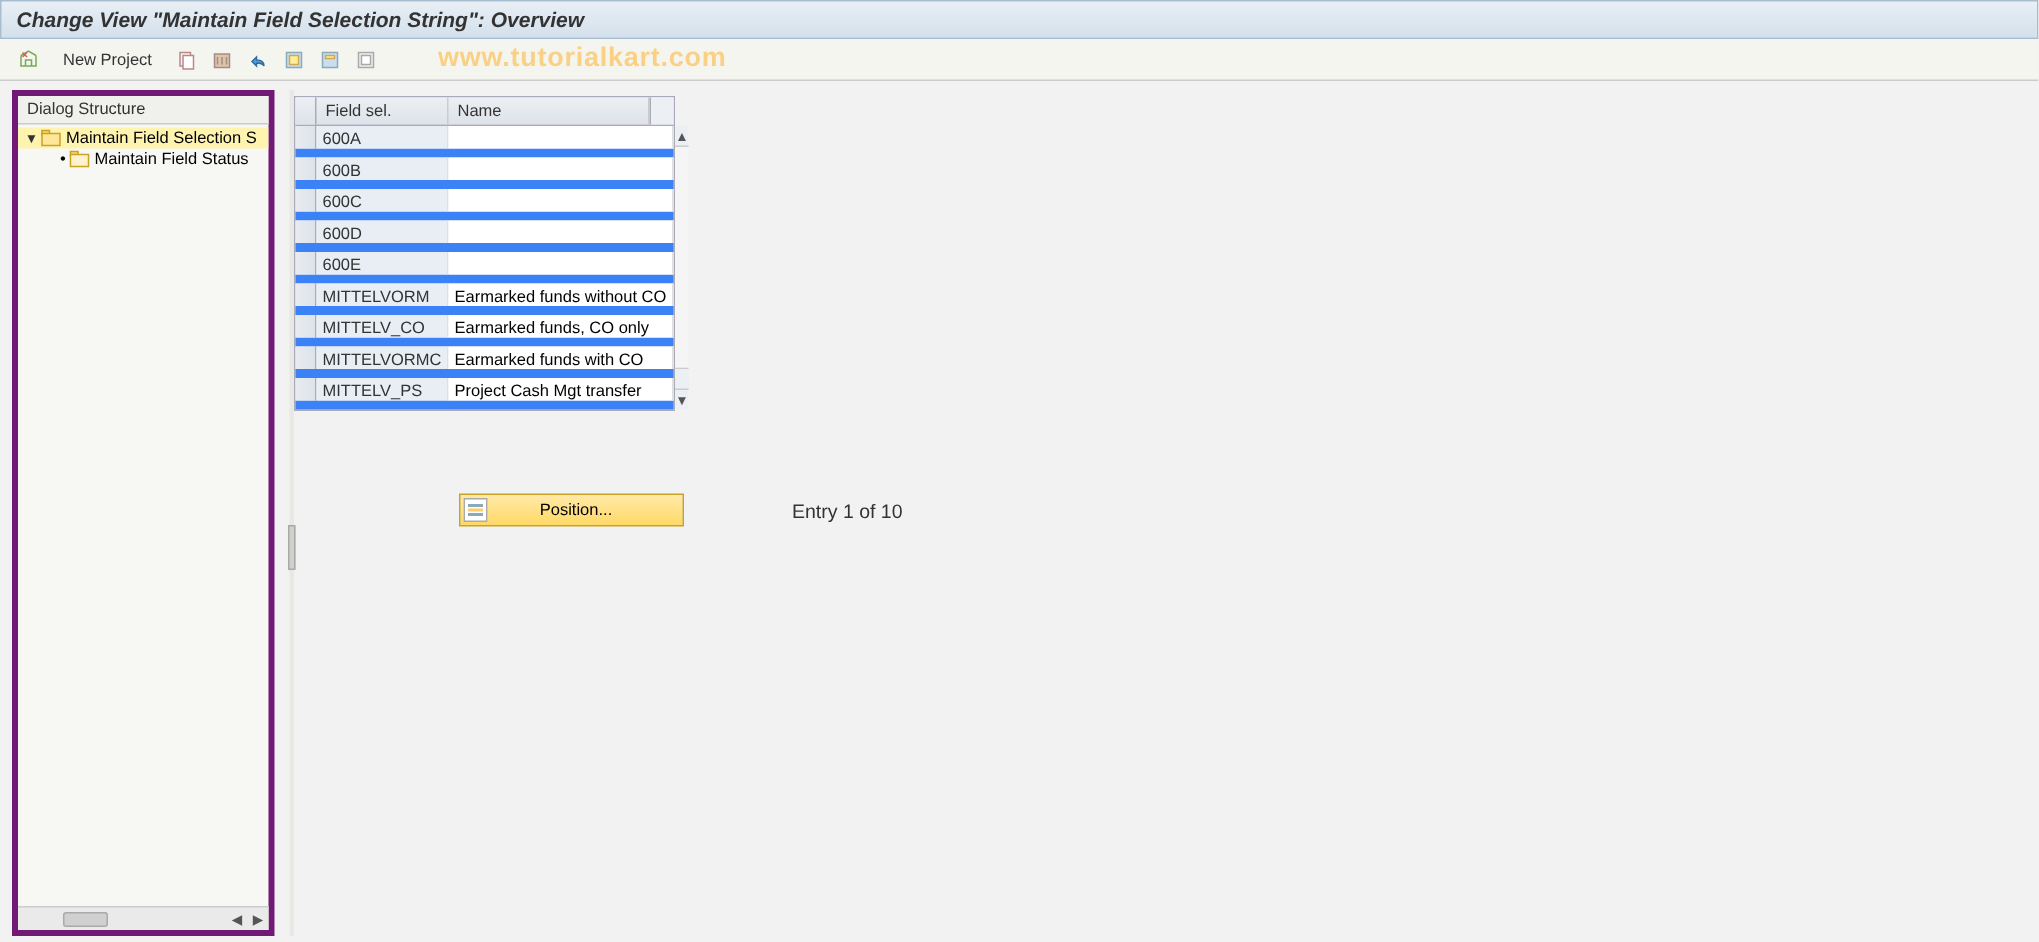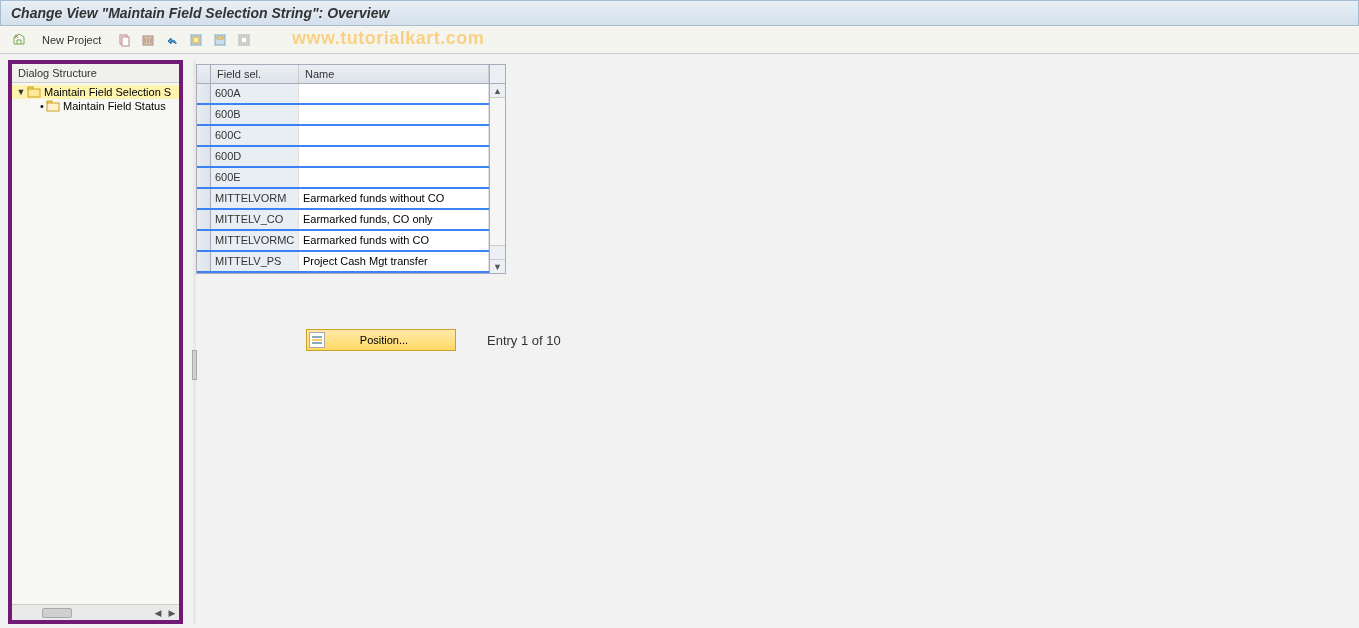--- a/index.html
+++ b/index.html
@@ -151,21 +151,21 @@
       cursor: pointer;
       color: #555;
     }
     .tree-scroll .right { margin-left: auto; }
     .content-area {
       flex: 1;
       background: #f2f2f2;
       padding: 4px 0 0 0;
     }
     .table-wrap {
-      width: 310px;
+      width: 254px;
       border: 1px solid #aab;
       background: #fff;
       position: relative;
     }
     .table-header-row {
       display: flex;
       background: linear-gradient(to bottom, #eceff3, #dde3ea);
       border-bottom: 1px solid #aab;
     }
     .th-corner {
@@ -185,21 +185,21 @@
       width: 16px;
       background: #eceff3;
       border-left: 1px solid #aab;
     }
     .table-body {
       position: relative;
     }
     .table-row {
       display: flex;
       height: 21px;
-      border-bottom: 2px solid #3b82f6;
+      border-bottom: 6px solid #3b82f6;
     }
     .row-sel {
       width: 14px;
       background: linear-gradient(to right, #e8ecef, #dde3ea);
       border-right: 1px solid #aab;
       cursor: pointer;
     }
     .cell {
       padding: 3px 4px;
       font-size: 11px;
@@ -246,21 +246,21 @@
     .vscroll-up-square {
       height: 14px;
       background: #eceff3;
       border-top: 1px solid #ccc;
     }
     .bottom-row {
       display: flex;
       align-items: center;
       margin-top: 55px;
       padding-left: 110px;
-      gap: 31px;
+      gap: 72px;
     }
     .position-btn {
       display: flex;
       align-items: center;
       background: linear-gradient(to bottom, #ffe9a8, #ffd966);
       border: 1px solid #c9a227;
       padding: 2px 2px;
       cursor: pointer;
       width: 150px;
     }

